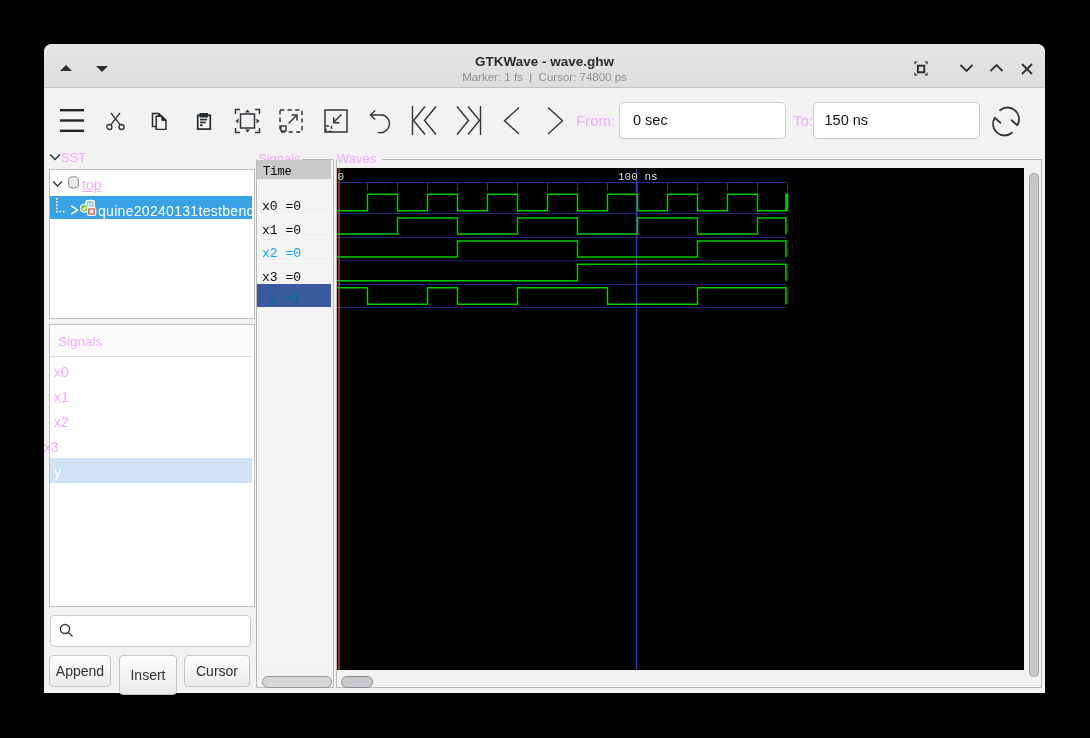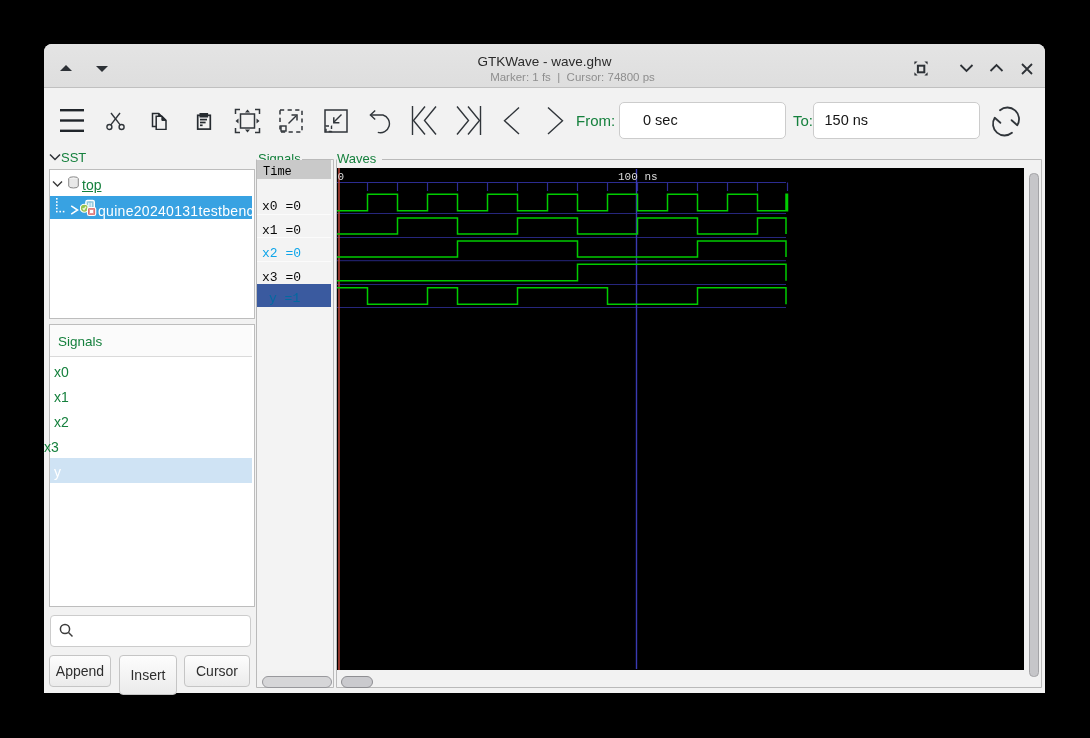--- a/index.html
+++ b/index.html
@@ -1,24 +1,24 @@
 <!DOCTYPE html>
 <html><head>
 <meta charset="utf-8">
 <style>
   html,body{margin:0;padding:0;width:1090px;height:738px;background:#000;overflow:hidden;}
   body{position:relative;font-family:"Liberation Sans", sans-serif;}
   .abs{position:absolute;}
   .win{left:44px;top:44px;width:1001px;height:649px;background:#f2f2f2;border-radius:8px 8px 0 0;}
   .titlebar{left:44px;top:44px;width:1001px;height:43px;background:linear-gradient(#e4e4e4,#dedede);border-bottom:1px solid #c0c0c0;border-radius:8px 8px 0 0;}
-  .title{left:44px;top:54px;width:1001px;text-align:center;font-size:13.5px;font-weight:normal;color:#2b2b2b;}
-  .subtitle{left:44px;top:71px;width:1001px;text-align:center;font-size:11.5px;color:#8e8e8e;padding-left:28px;}
+  .title{left:44px;top:54px;width:1001px;text-align:center;font-size:13.5px;font-weight:bold;color:#2b2b2b;}
+  .subtitle{left:44px;top:71px;width:1001px;text-align:center;font-size:11.5px;color:#8e8e8e;}
   .ico{position:absolute;}
   .input{position:absolute;box-sizing:border-box;background:#fff;border:1px solid #ccc;border-radius:5px;font-size:14.5px;color:#141414;display:flex;align-items:center;}
-  .lbl{position:absolute;font-size:14px;color:#15803d;}
+  .lbl{position:absolute;font-size:14px;color:#f0abfc;}
   .panelbox{position:absolute;background:#fff;border:1px solid #bdbdbd;}
   .btn{position:absolute;box-sizing:border-box;background:linear-gradient(#fdfdfd,#ebebeb);border:1px solid #c5c5c5;border-radius:4px;font-size:14px;color:#2e2e2e;display:flex;align-items:center;justify-content:center;}
   .mono{font-family:"Liberation Mono", monospace;}
 </style>
 </head>
 <body>
 <div class="abs win"></div>
 <div class="abs titlebar"></div>
 <div class="abs title">GTKWave - wave.ghw</div>
 <div class="abs subtitle">Marker: 1 fs&nbsp;&nbsp;|&nbsp;&nbsp;Cursor: 74800 ps</div>
@@ -124,21 +124,21 @@
   <path d="M2 1.5 L13.5 15.5 L2 29.5"></path>
  </g>
 </svg>
 <svg class="ico" style="left:503px;top:106px;" width="17" height="30" viewBox="0 0 17 30">
  <path d="M16 1.5 L1.5 14.8 L16 28" fill="none" stroke="#30353a" stroke-width="1.4"></path>
 </svg>
 <svg class="ico" style="left:547px;top:106px;" width="17" height="30" viewBox="0 0 17 30">
  <path d="M1 1.5 L15.5 14.8 L1 28" fill="none" stroke="#30353a" stroke-width="1.4"></path>
 </svg>
 <div class="lbl" style="left:576px;top:112px;font-size:15px;">From:</div>
-<div class="input" style="left:619px;top:102px;width:166.5px;height:36.5px;padding-left:23px;">0 sec</div>
+<div class="input" style="left:619px;top:102px;width:166.5px;height:36.5px;padding-left:13px;">0 sec</div>
 <div class="lbl" style="left:793px;top:112px;font-size:15px;">To:</div>
 <div class="input" style="left:812.5px;top:102px;width:167.5px;height:36.5px;padding-left:11px;">150 ns</div>
 <svg class="ico" style="left:989px;top:104px;" width="34" height="34" viewBox="0 0 34 34">
  <g stroke="#30353a" stroke-width="1.8" fill="none" stroke-linecap="round" stroke-linejoin="round">
   <path d="M11 6.2 A 11.6 11.6 0 0 1 28.3 21.2 L 22.6 16.2"></path>
   <path d="M23 28.8 A 11.6 11.6 0 0 1 5.7 13.8 L 11.4 18.8"></path>
  </g>
 </svg>
 
 <svg class="ico" style="left:49px;top:153px;" width="12" height="8" viewBox="0 0 12 8">

